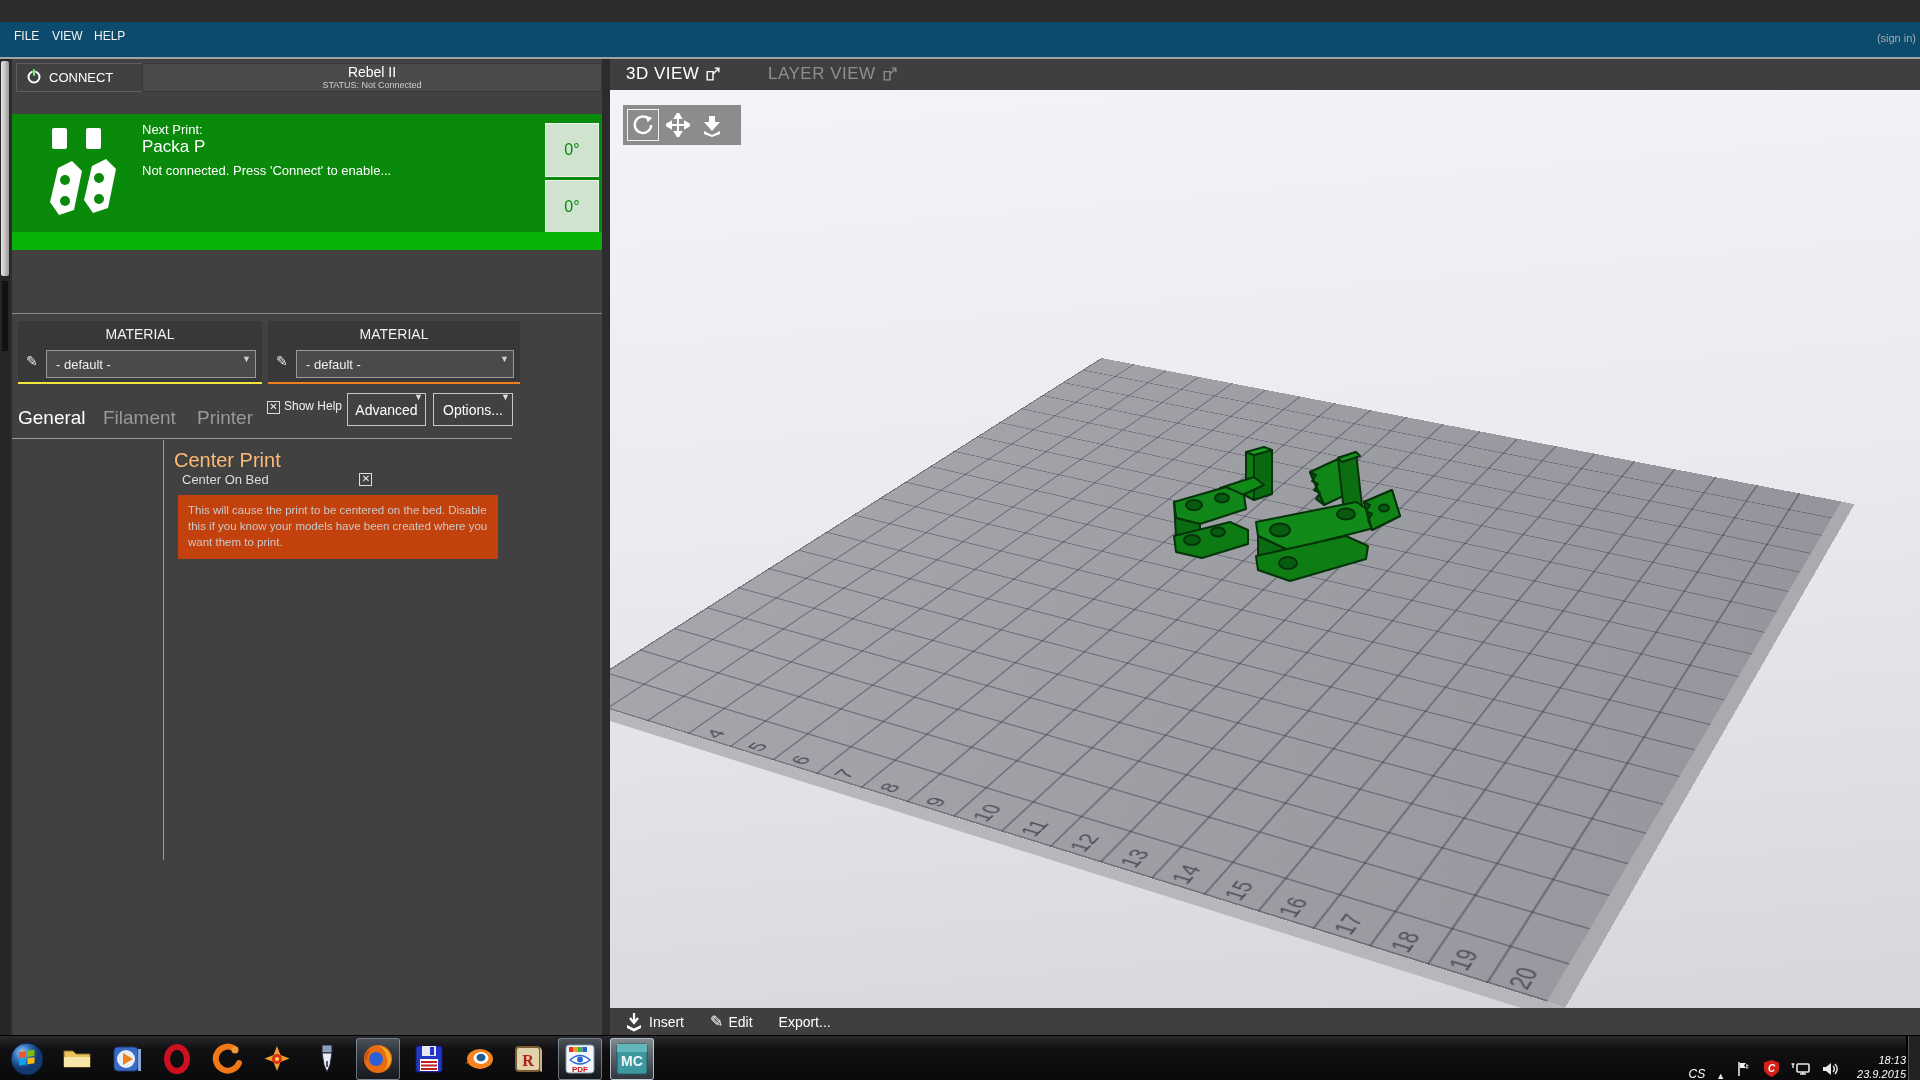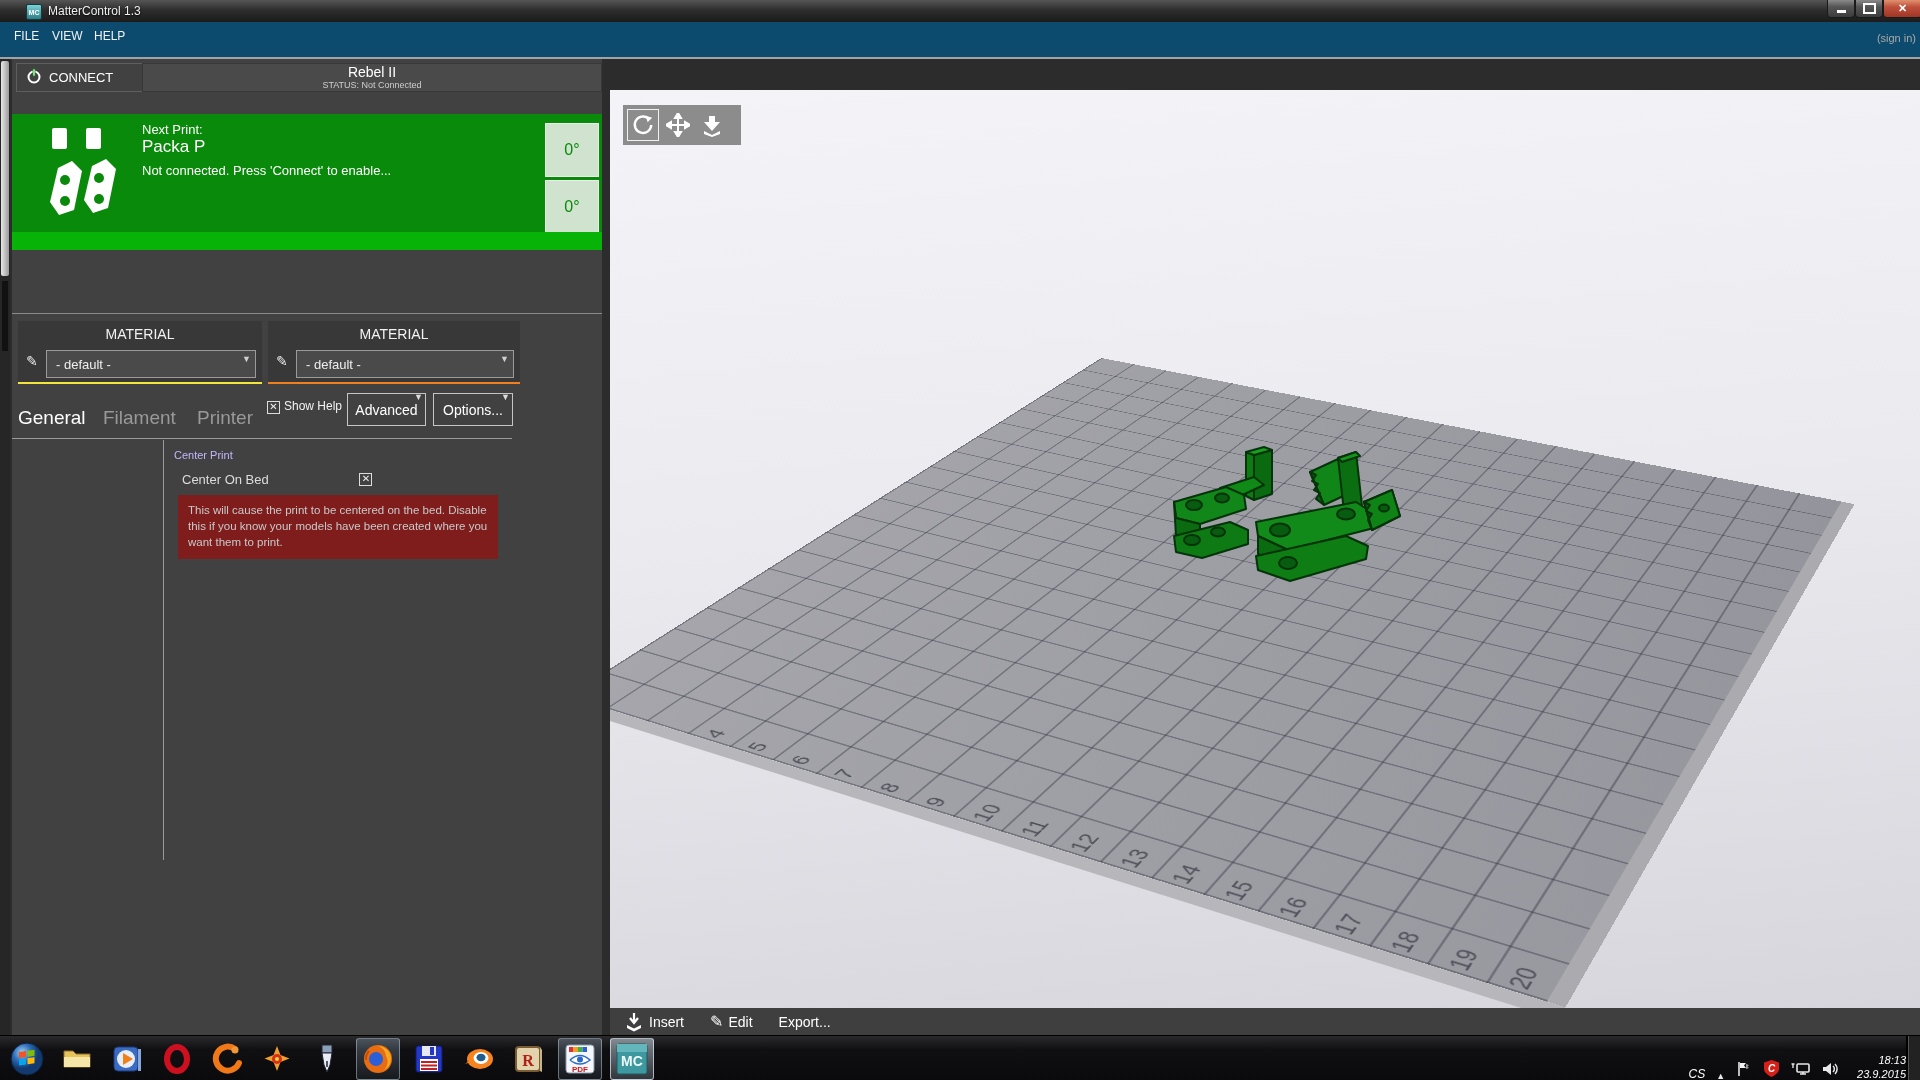--- a/index.html
+++ b/index.html
@@ -77,24 +77,24 @@
   .drop-btn{border:1px solid #c5c5c5;color:#fff;font-size:14px;display:flex;align-items:center;
             justify-content:center;height:31px;background:#414141;}
   .drop-btn .tri{position:absolute;right:2px;top:-2px;color:#ddd;font-size:9px;}
   .hsep2{left:0;top:379px;width:500px;height:1px;background:#9a9a9a;}
   .vsep{left:151px;top:381px;width:1px;height:420px;background:#9a9a9a;}
 
   .cat-list{left:4px;top:388px;width:144px;}
   .cat{font-size:15px;color:#9a9a9a;line-height:24.5px;padding-left:10px;cursor:default;}
   .cat.active{color:#fff;}
 
-  .section-title{left:162px;top:390px;color:#c4b5fd;font-size:11px;}
+  .section-title{left:162px;top:390px;color:#fdba74;font-size:20px;}
   .setting-row-lbl{left:170px;top:413px;color:#dcdcdc;font-size:13px;}
   .setting-chk{left:330px;top:413px;}
-  .help-box{left:166px;top:436px;width:300px;background:#7f1d1d;color:#c9c9c9;
+  .help-box{left:166px;top:436px;width:300px;background:#c2410c;color:#c9c9c9;
             font-size:11.5px;line-height:1.38;padding:8px 10px;}
 
   
   .v3d-header{left:610px;top:59px;width:1310px;height:31px;background:#3f3f3f;}
   .v3d-tab{top:5px;font-size:17px;display:flex;align-items:center;gap:7px;letter-spacing:.5px;}
   .v3d-tab.on{color:#fff;} .v3d-tab.off{color:#8f8f8f;}
 
   .viewport{left:610px;top:90px;width:1310px;height:918px;overflow:hidden;
             background:linear-gradient(175deg,#f4f4f8 0%,#eaeaef 45%,#d6d6dc 100%);}
 
@@ -136,33 +136,20 @@
   .tray-arrow{font-size:9px;color:#e8e8e8;}
   .tray-clock{text-align:right;font-size:11px;line-height:14px;margin-left:6px;}
   .show-desktop{position:absolute;right:0;top:0;width:12px;height:45px;background:#222;
                 border-left:2px solid #000;box-shadow:inset 1px 0 0 #555;}
 </style>
 </head>
 <body>
 
 <div class="screen">
 
-  <div class="abs titlebar">
-    <div class="abs title-icon">MC</div>
-    <div class="abs title-text">MatterControl 1.3</div>
-    <div class="abs winbtn min">
-        <span class="bar"></span>
-      </div>
-    <div class="abs winbtn max">
-        <span class="box"></span>
-      </div>
-    <div class="abs winbtn close">
-        <span class="x">✕</span>
-      </div>
-  </div>
 
   <div class="abs menubar">
     <div class="abs menu-item" style="left:14px">FILE</div>
     <div class="abs menu-item" style="left:52px">VIEW</div>
     <div class="abs menu-item" style="left:94px">HELP</div>
     <div class="abs signin">(sign in)</div>
   </div>
   <div class="abs top-sep"></div>
 
   <div class="abs lscroll">
@@ -249,20 +236,36 @@
     <div class="abs hsep2"></div>
     <div class="abs vsep"></div>
 
 
     <div class="abs section-title">Center Print</div>
     <div class="abs setting-row-lbl">Center On Bed</div>
     <span class="abs chk checked setting-chk"></span>
     <div class="abs help-box">This will cause the print to be centered on the bed. Disable this if you know your models have been created where you want them to print.</div>
   </div>
 
+  <div class="abs v3d-header">
+    <div class="abs v3d-tab on" style="left:16px">
+      <span>3D VIEW</span>
+      <svg width="14" height="14" viewBox="0 0 12 12">
+          <path d="M1 4 h5 v7 h-5 z" fill="none" stroke="#fff" stroke-width="1.2"></path>
+          <path d="M6 6 L11 1 M7.5 1 h3.5 v3.5" fill="none" stroke="#fff" stroke-width="1.2"></path>
+        </svg>
+    </div>
+    <div class="abs v3d-tab off" style="left:158px">
+      <span>LAYER VIEW</span>
+      <svg width="14" height="14" viewBox="0 0 12 12">
+          <path d="M1 4 h5 v7 h-5 z" fill="none" stroke="#8f8f8f" stroke-width="1.2"></path>
+          <path d="M6 6 L11 1 M7.5 1 h3.5 v3.5" fill="none" stroke="#8f8f8f" stroke-width="1.2"></path>
+        </svg>
+    </div>
+  </div>
 
   <div class="abs viewport">
 
     <div class="abs bed3d">
       <div class="bed-surface"></div>
       <div class="bed-edge-left"></div>
       <div class="bed-edge-bottom"></div>
       <div>
           <span class="bed-num" style="top: 150.5px;">4</span>
           <span class="bed-num" style="top: 197.5px;">5</span>

